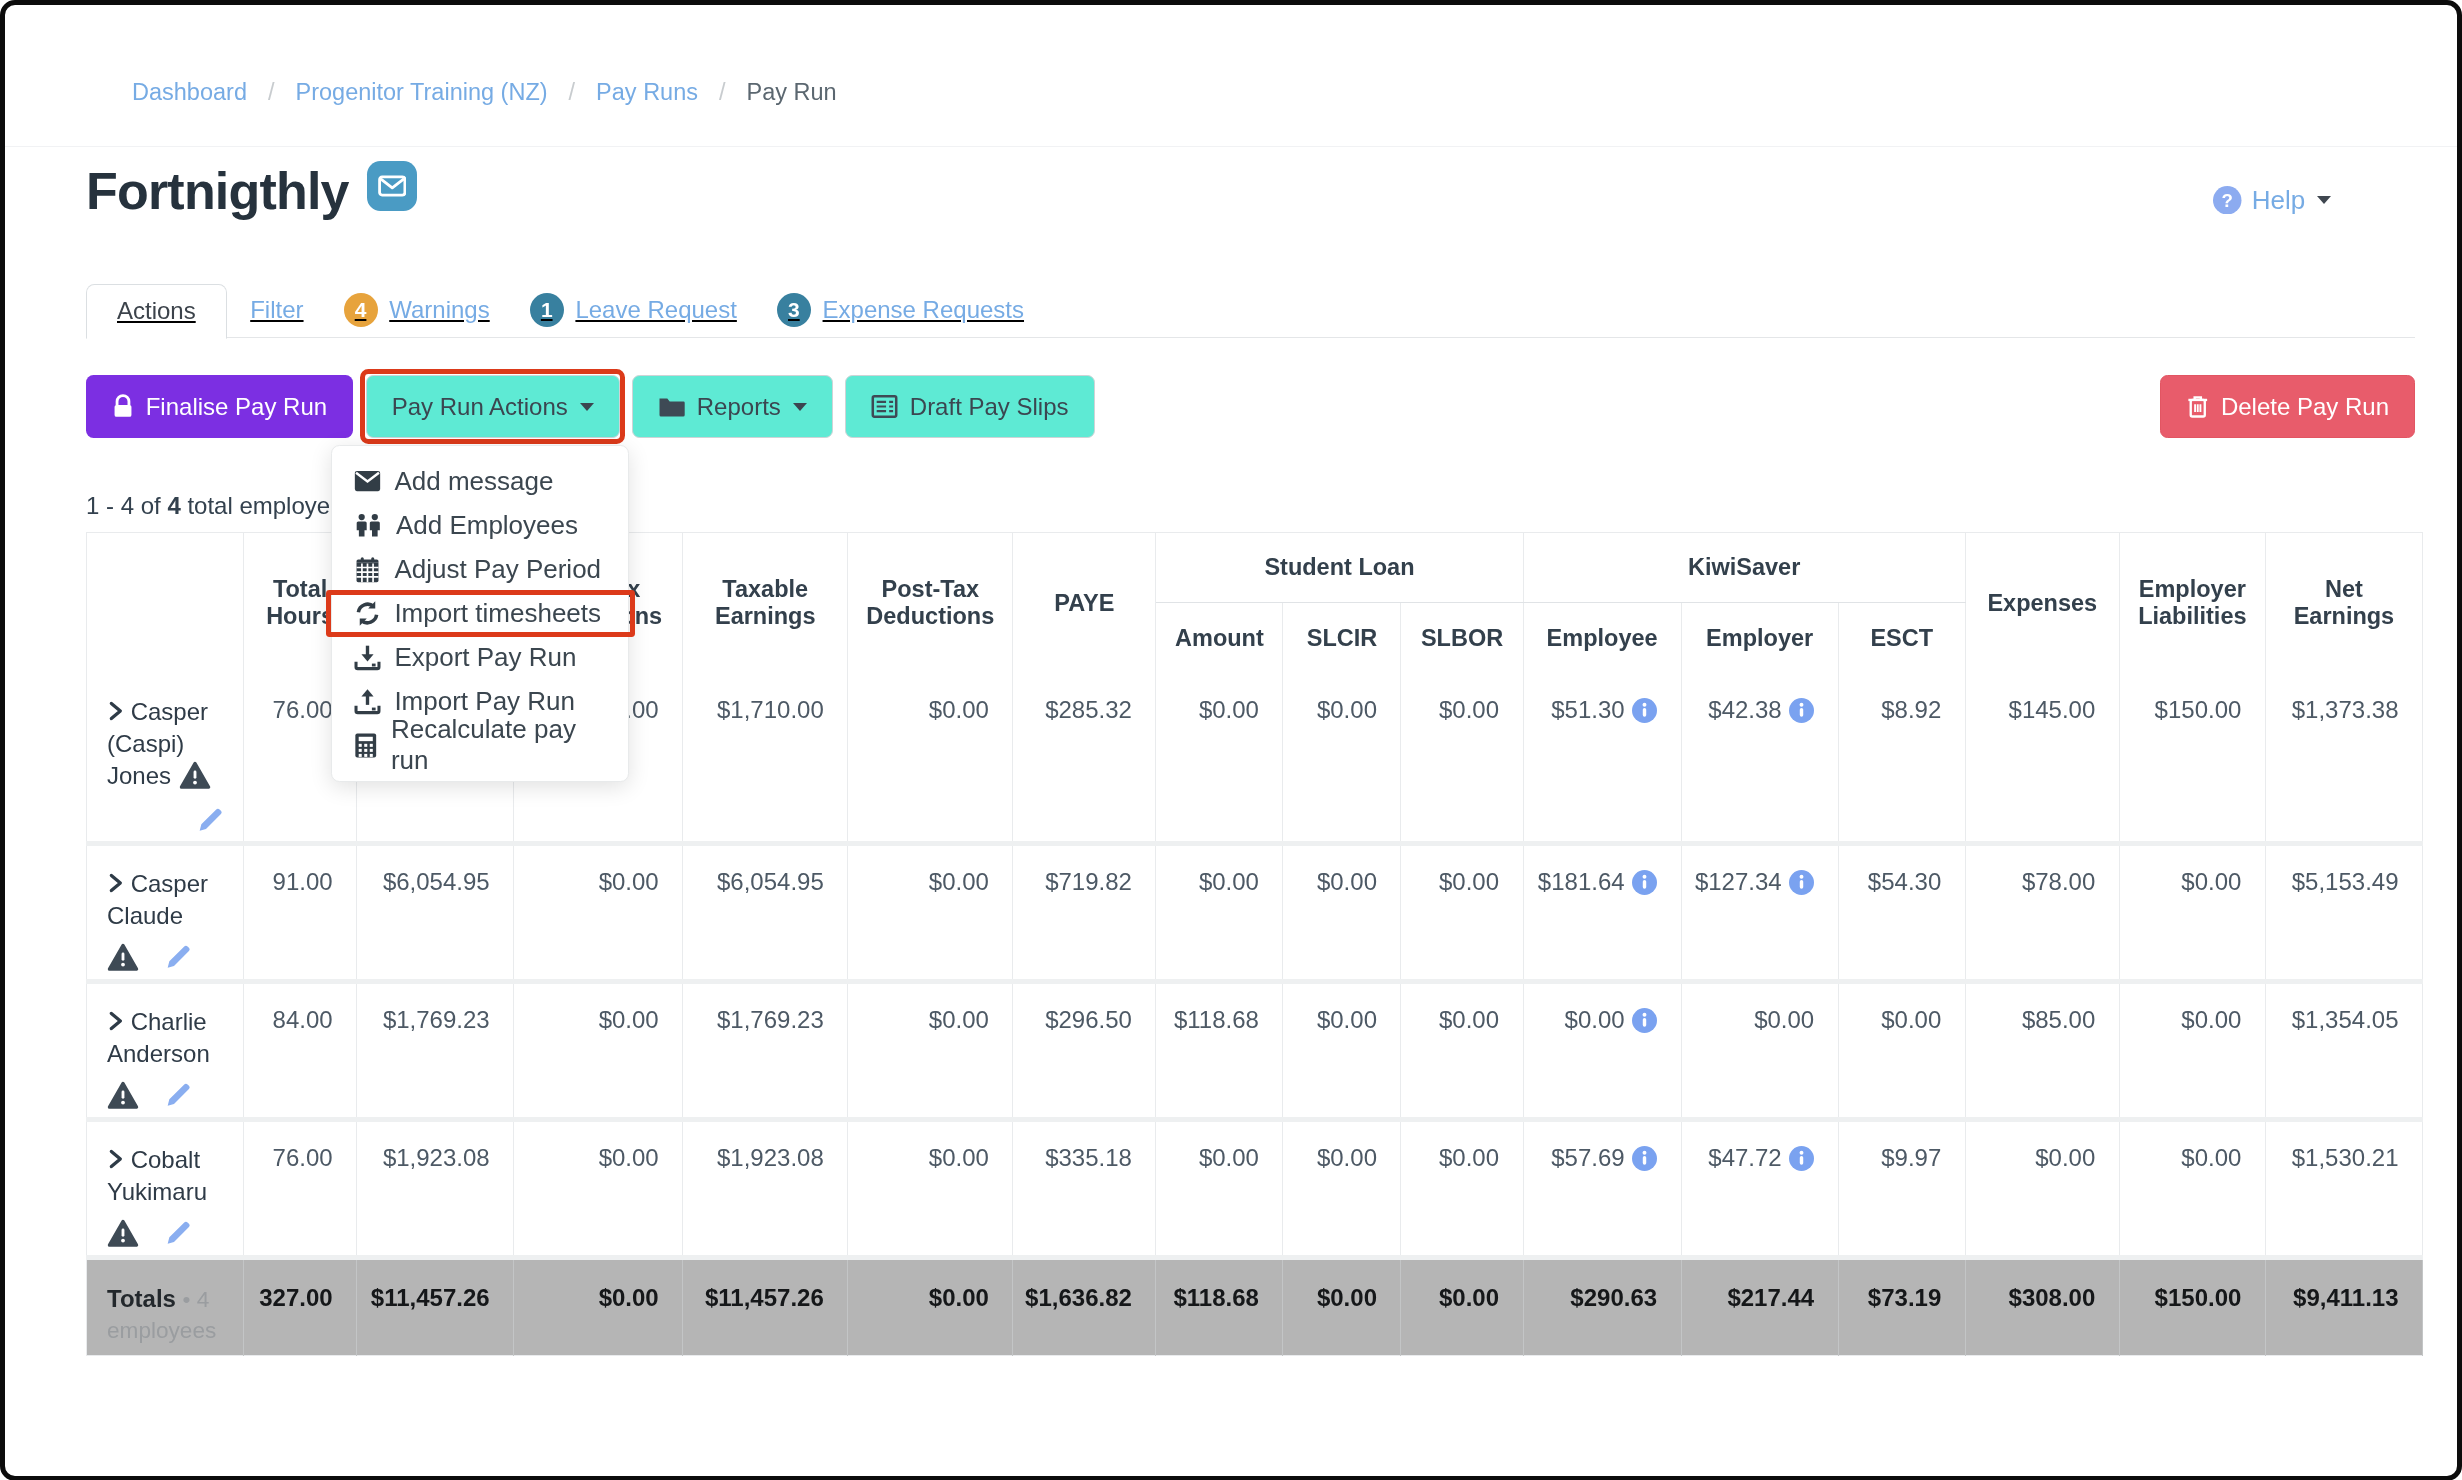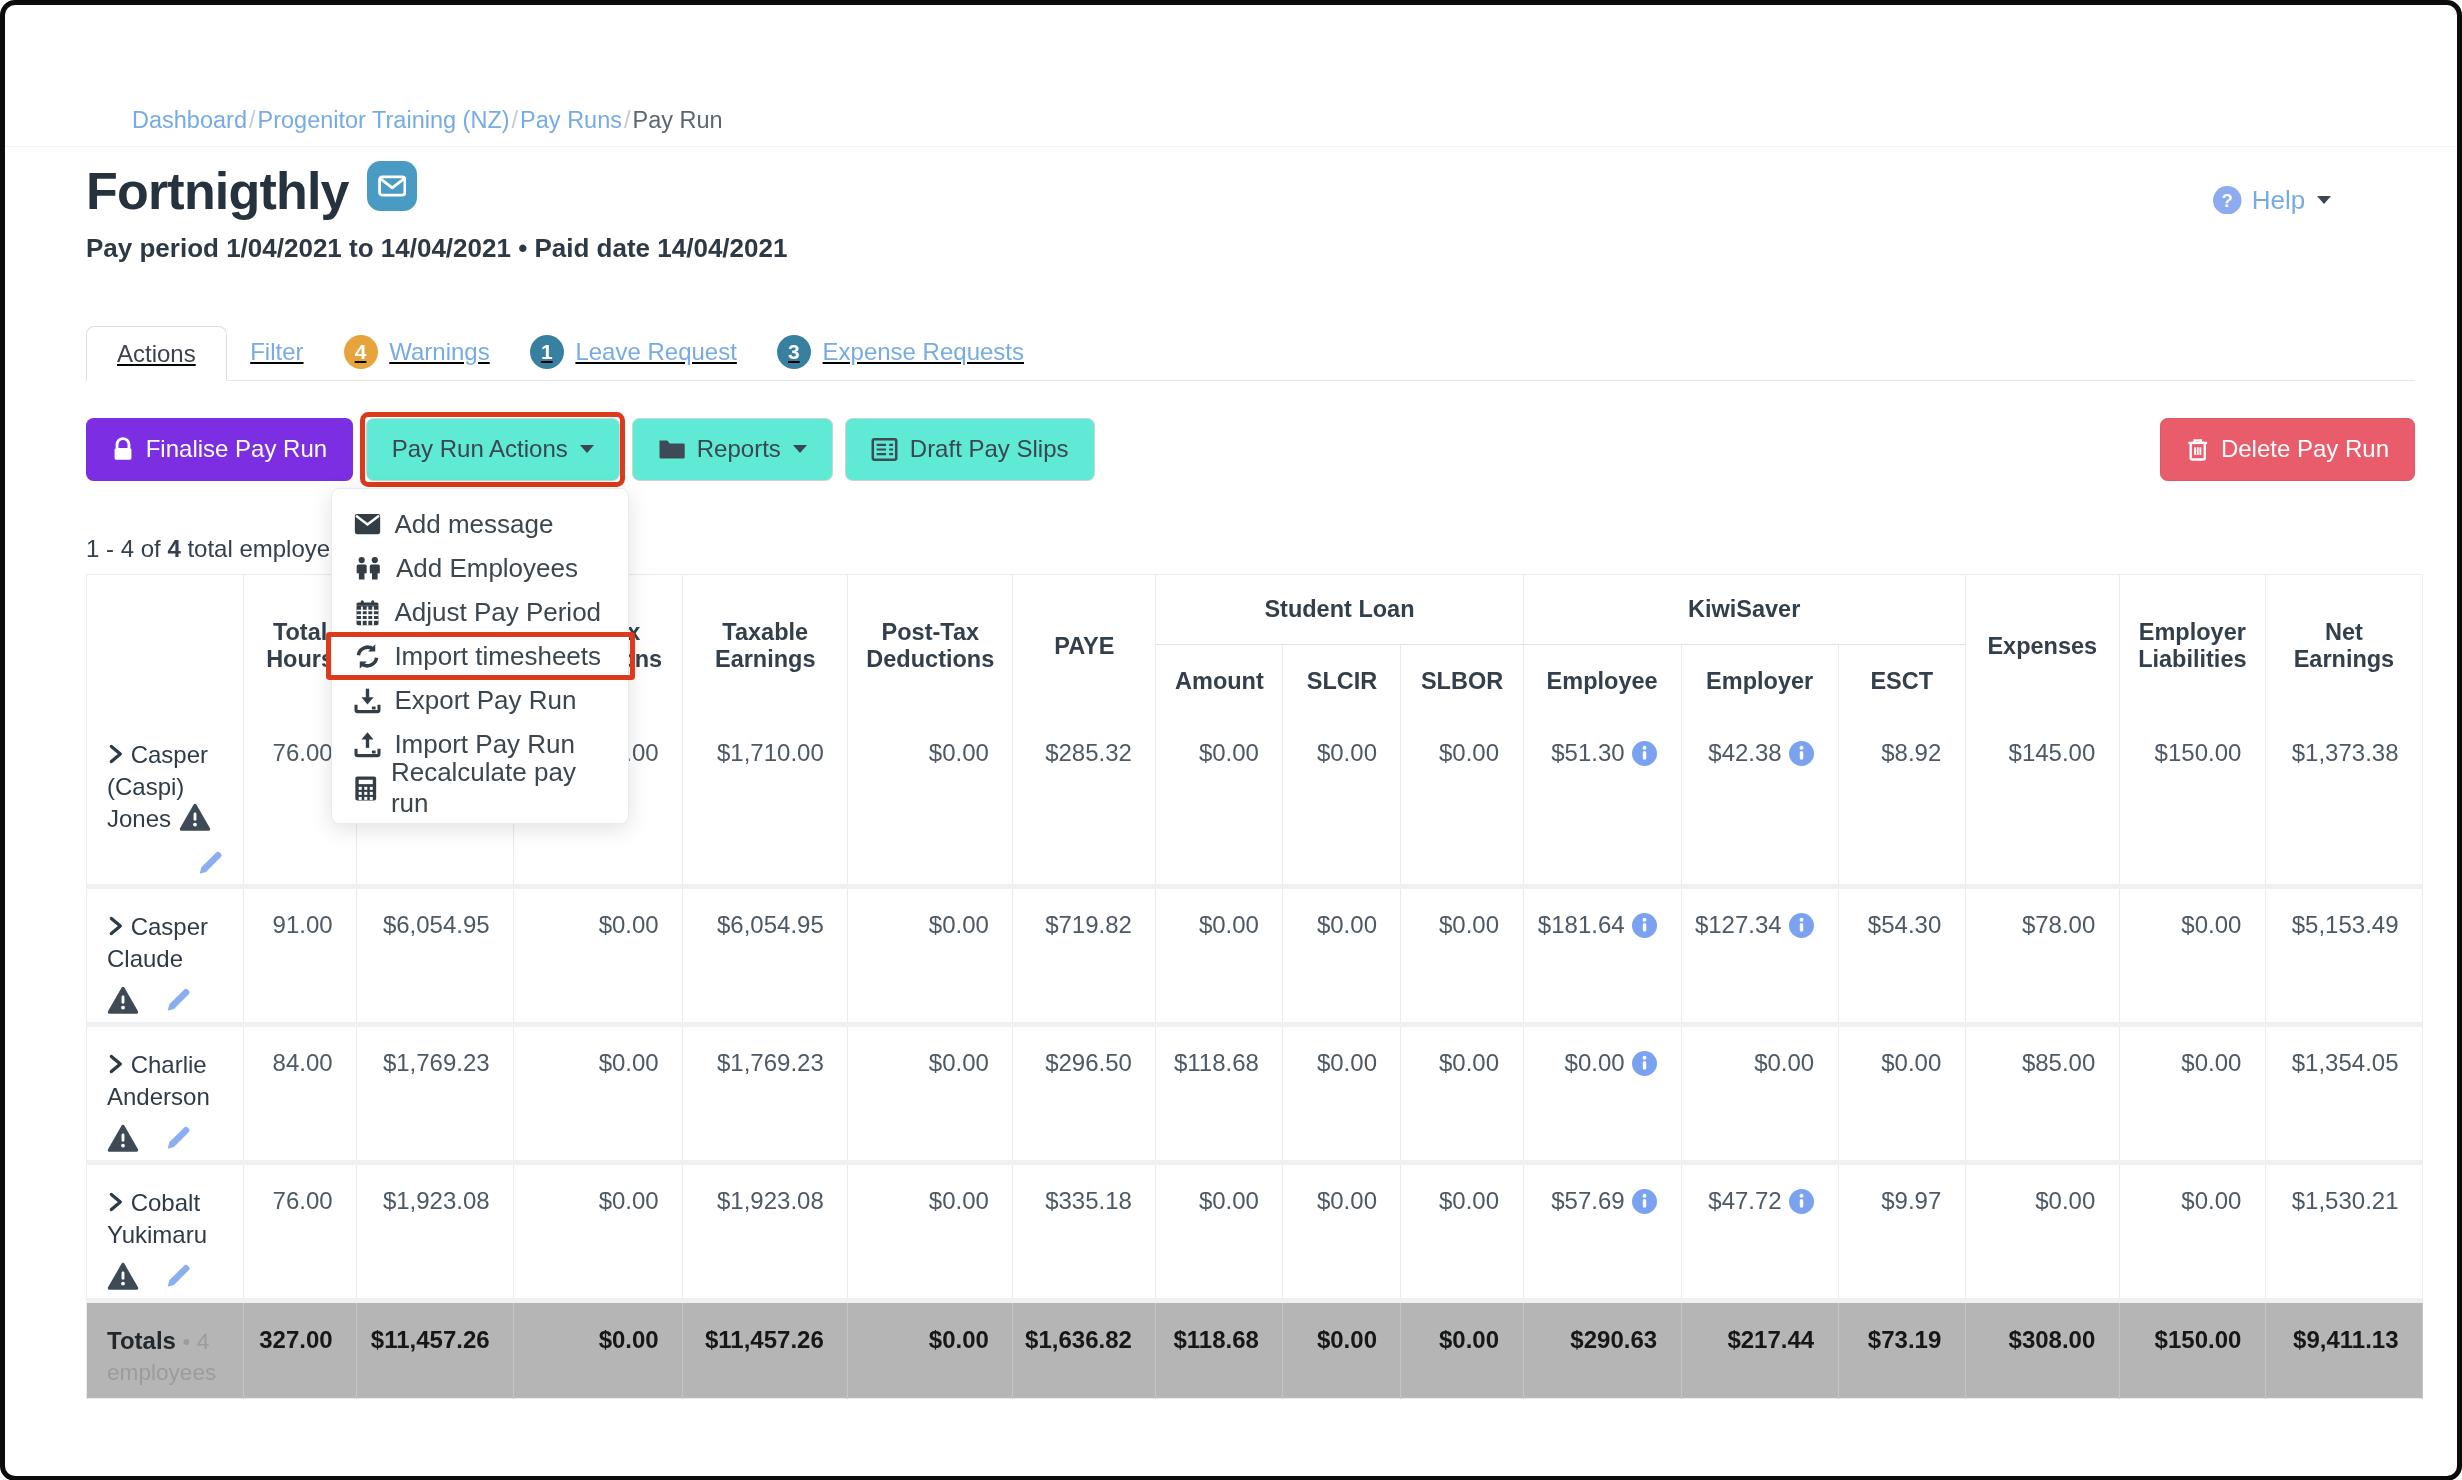--- a/index.html
+++ b/index.html
@@ -8,21 +8,21 @@
     --accent-purple:#7c2fe2; --danger-red:#e85c6b; --annotation-red:#dc3a1a;
     --link-blue:#76abe4; --badge-orange:#e7a33c; --badge-teal:#38809f;
     --info-blue:#7aa2f0; --pencil-blue:#8aaef0; --envelope-teal:#4a9bc4;
     --totals-gray:#b5b5b5; --text-dark:#2d3a46; --text-table:#4d5965;
     --border-light:#e9ebed;
   }
   .frame{ width:2462px; height:1481px; border:5.9px solid #0c0c0c; border-radius:15px; background:#fff; overflow:hidden; position:relative; }
 
   
   .topbar{ height:142px; padding:74px 0 0 127px; border-bottom:1.7px solid #f1f2f4; }
-  .breadcrumb{ font-size:23.5px; display:flex; gap:2px; align-items:center;margin-top:28px; }
+  .breadcrumb{ font-size:23.5px; display:flex; gap:21px; align-items:center; }
   .breadcrumb a{ color:var(--link-blue); text-decoration:none; }
   .breadcrumb .sep{ color:#c8cccf; }
   .breadcrumb .current{ color:#5b6770; }
 
   .content{ position:relative; padding:0 42px 0 81px; }
 
   
   .help{ position:absolute; top:23.5px; right:126px; display:flex; align-items:center; gap:10px; font-size:26px; color:var(--link-blue); text-decoration:none; cursor:pointer; }
   .help .caret{ margin-left:1.7px; border-top-color:#3f4750; }
 
@@ -117,21 +117,20 @@
 
     <div class="title-row">
       <h1>Fortnigthly</h1>
       <span class="msg-badge">
         <svg width="28.5" height="22" viewBox="0 0 16 12">
             <rect x="0.9" y="0.9" width="14.2" height="10.2" rx="1.4" fill="none" stroke="#fff" stroke-width="1.6"></rect>
             <path d="M1.5 2 8 7l6.5-5" fill="none" stroke="#fff" stroke-width="1.6" stroke-linejoin="round"></path>
           </svg>
       </span>
     </div>
-    <div class="subtitle">Pay period 1/04/2021 to 14/04/2021 • Paid date 14/04/2021</div>
 
     <div class="tabs">
       <div class="tab-active">Actions</div>
       <a class="tab-link">
           <span>Filter</span>
         </a>
       <a class="tab-link">
         <span class="badge badge-orange">4</span>
         <span>Warnings</span>
       </a>

